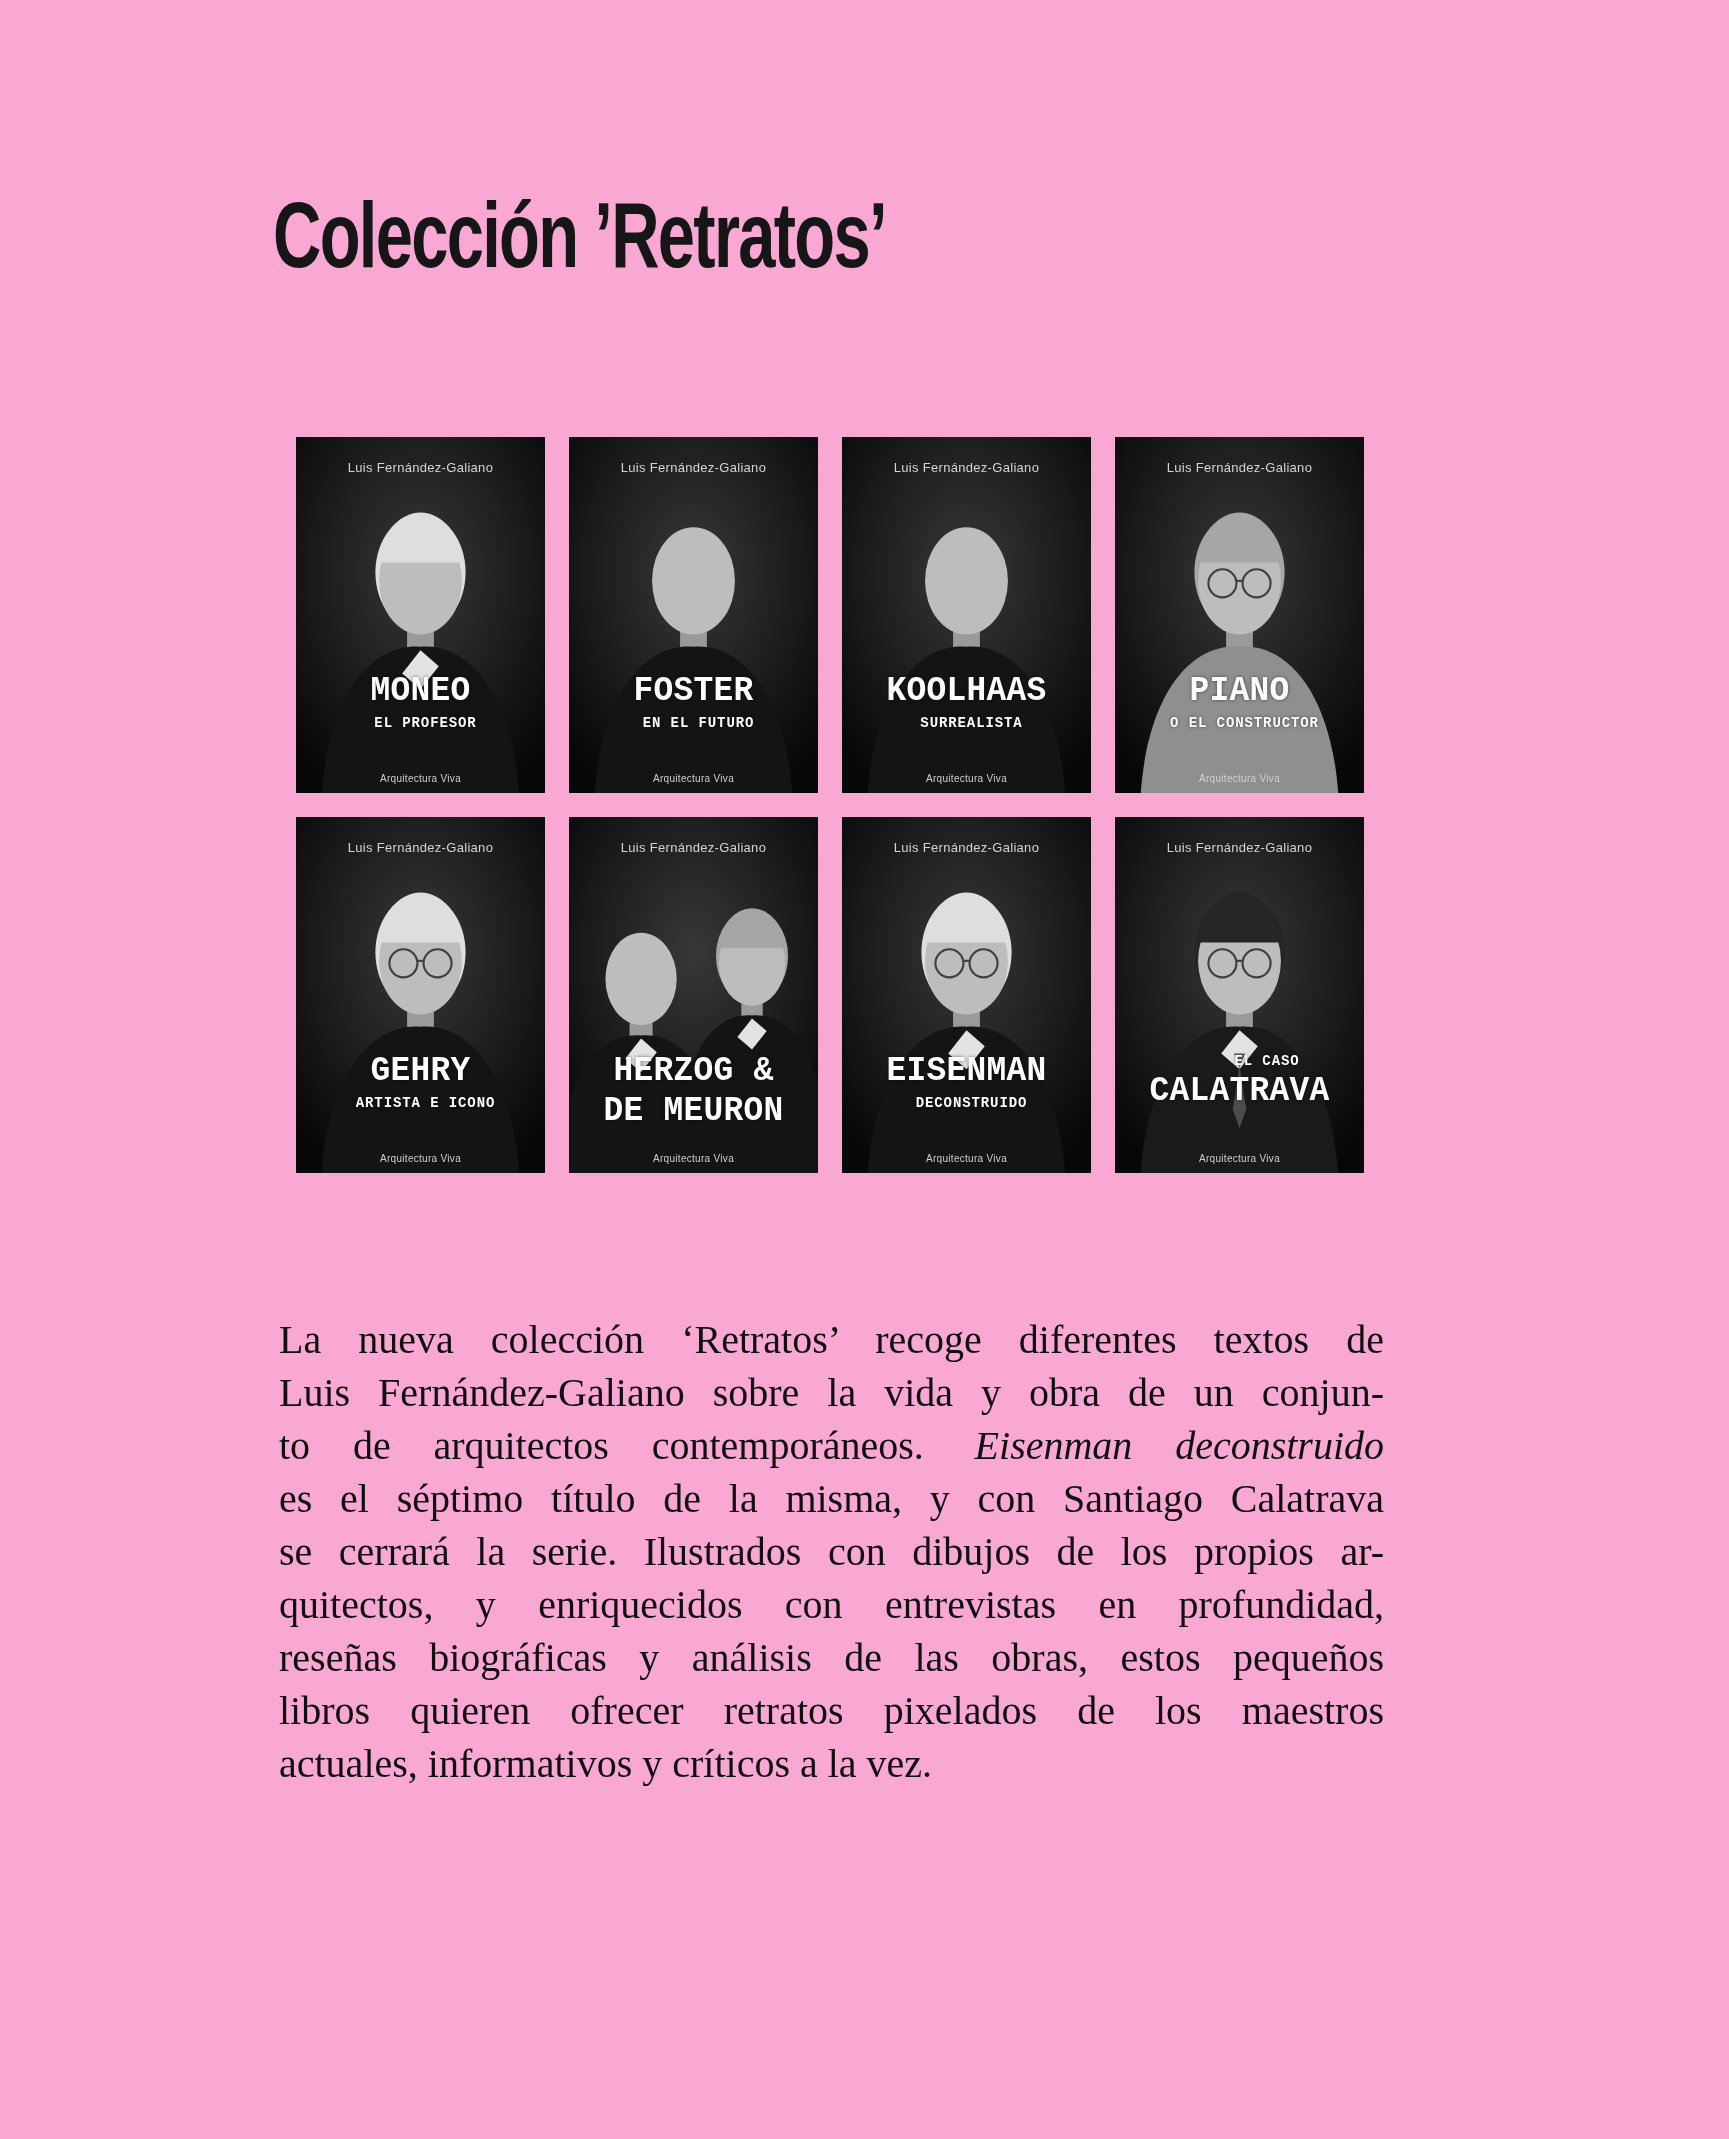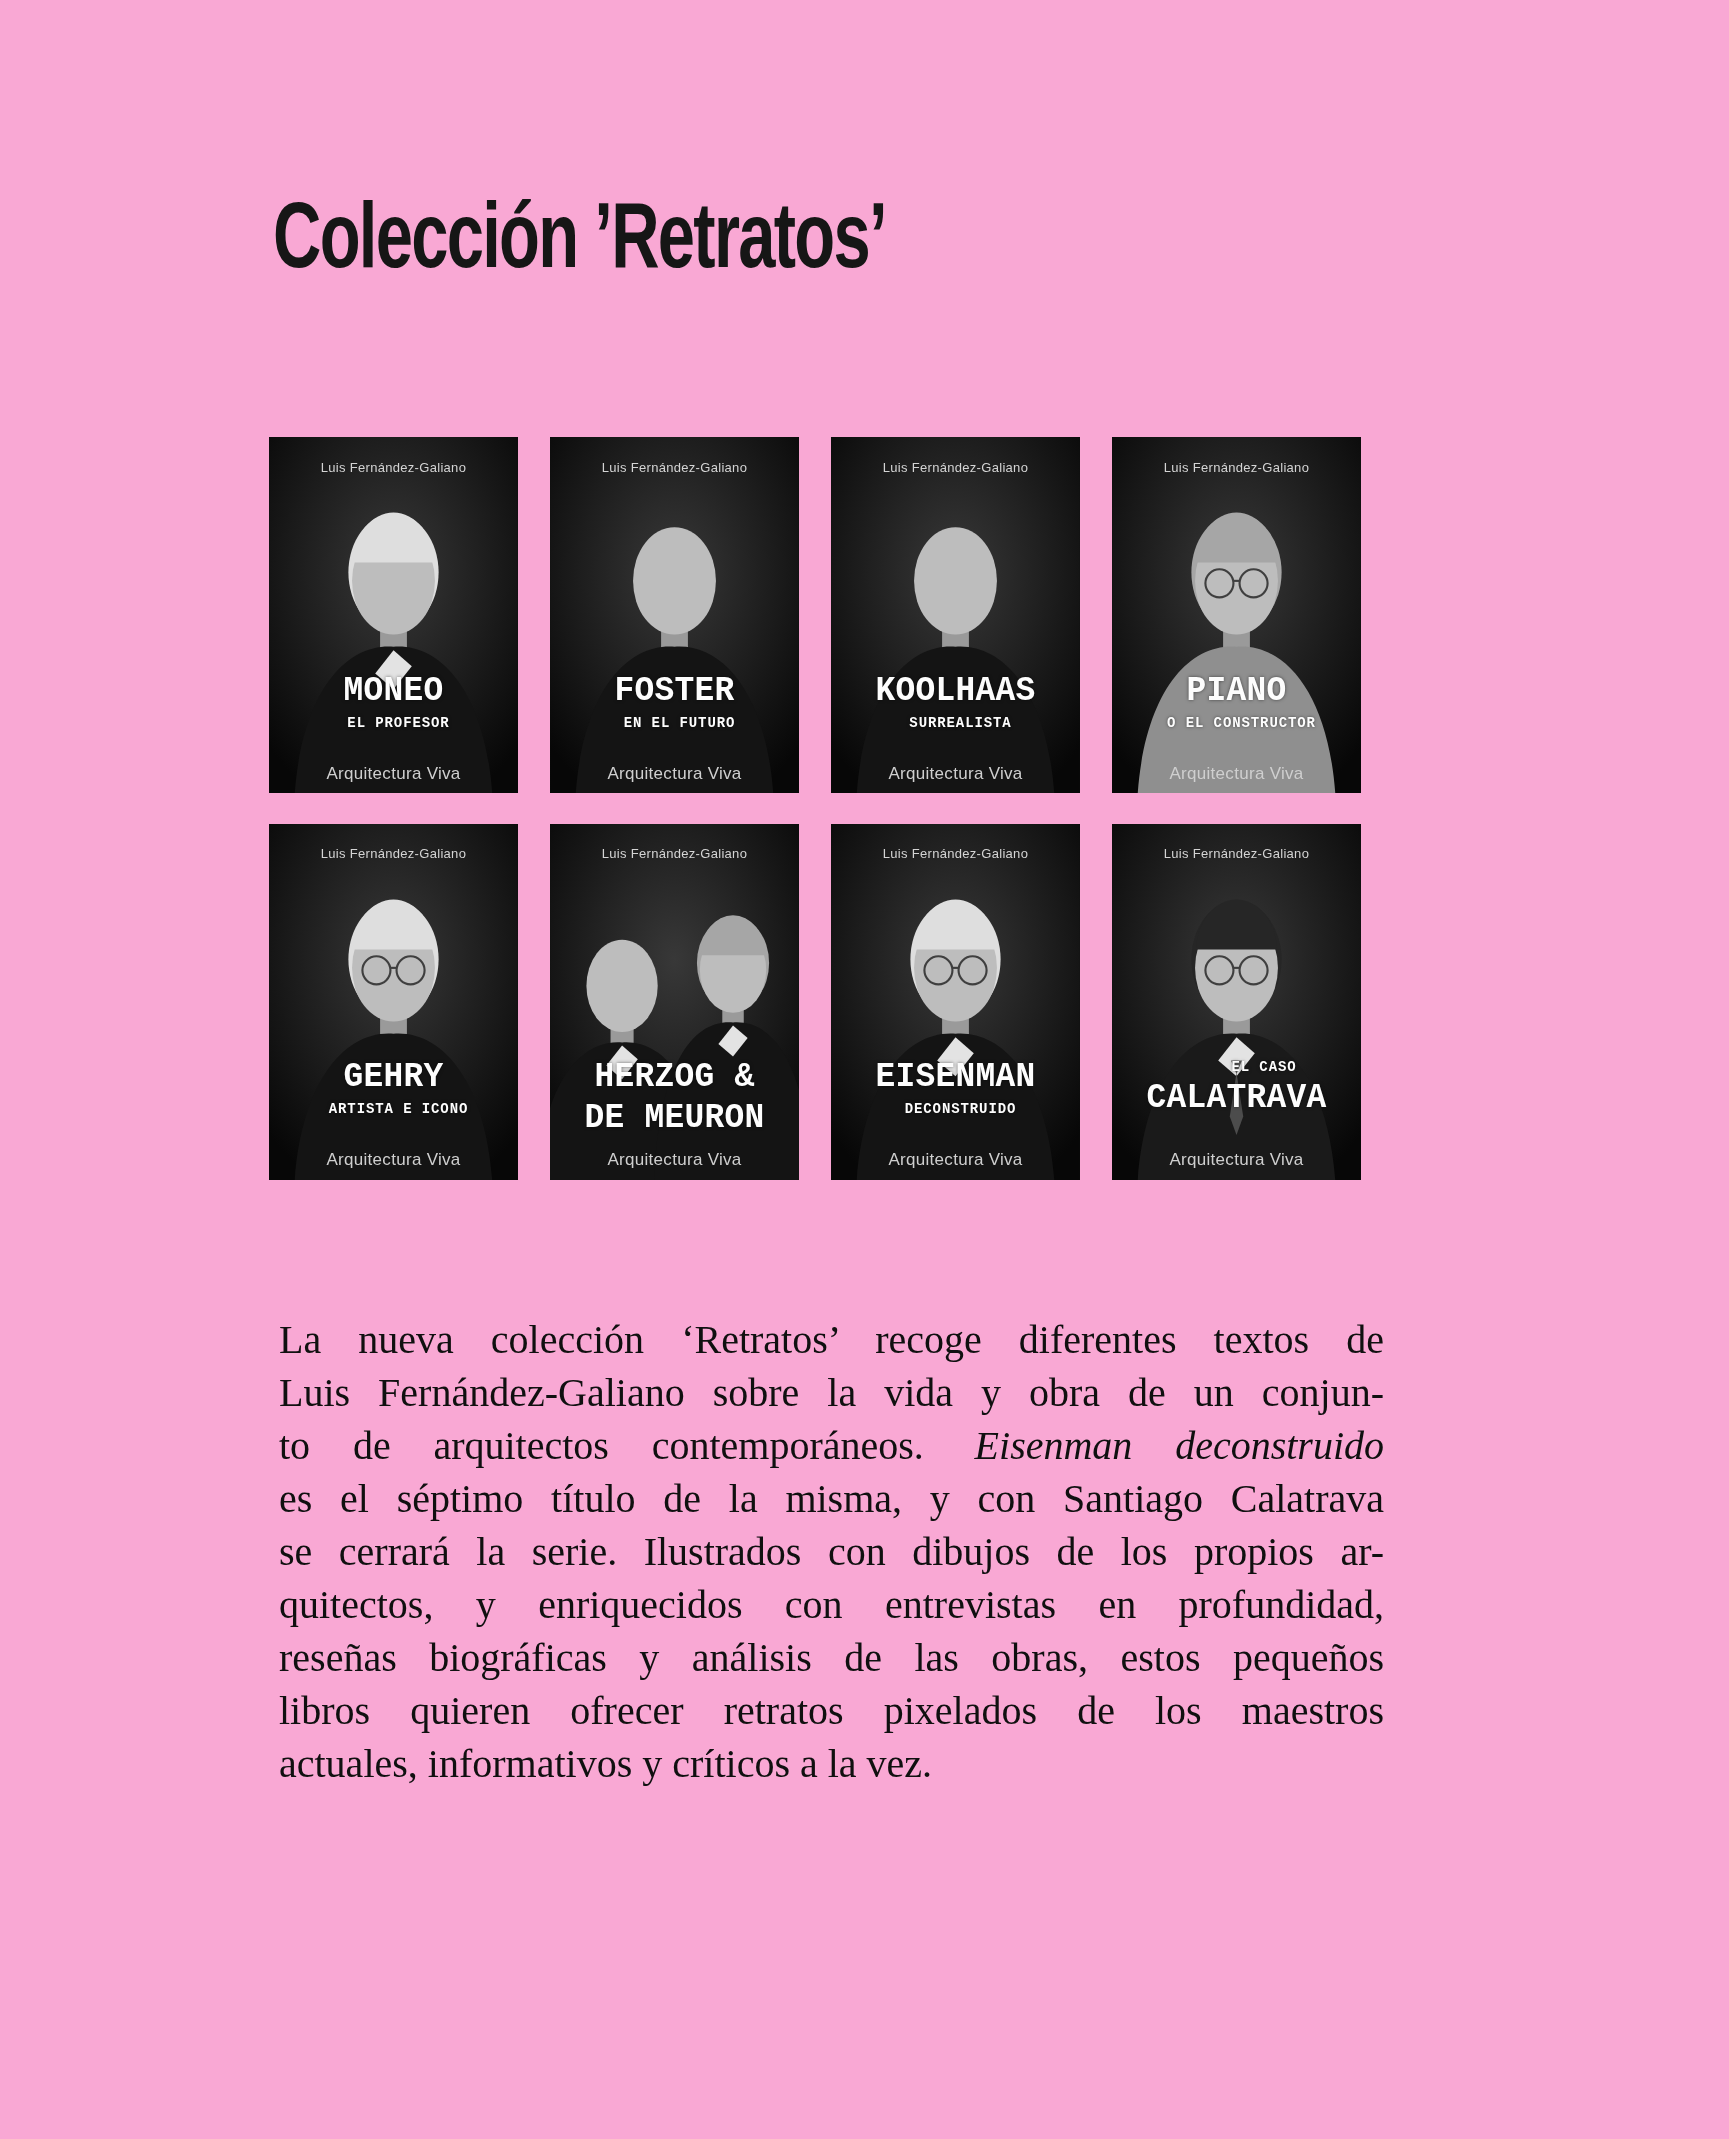--- a/index.html
+++ b/index.html
@@ -13,25 +13,25 @@
     position:absolute; left:273px; top:127px;
     font-family:"Liberation Sans", sans-serif;
     font-weight:700; font-size:93px; line-height:1;
     letter-spacing:-2.4px; color:#161616;
     transform:scaleX(0.72); transform-origin:0 0;
     white-space:nowrap;
   }
 
   
   #cover-grid {
-    position:absolute; left:269px; top:437px;
+    position:absolute; left:296px; top:437px;
     display:grid;
     grid-template-columns:repeat(4, 249px);
     grid-template-rows:356px 357px;
-    column-gap:32px; row-gap:30.5px;
+    column-gap:32px; row-gap:30.5px;gap:24px;
   }
   .cover {
     position:relative; margin:0; width:249px; height:356px;
     background:#0c0c0c; overflow:hidden;
   }
   .portrait { position:absolute; left:0; top:0; width:100%; height:100%; }
   .c-author {
     position:absolute; top:22.6px; left:0; width:100%; text-align:center;
     font-size:13px; font-weight:400; letter-spacing:0.3px; color:#d4d4d4;
   }
@@ -45,21 +45,21 @@
     text-shadow:0 0 3.7px rgba(0,0,0,0.55);
   }
   .t-sub {
     font-size:14px; font-weight:600; letter-spacing:0.9px; line-height:1.1;
     margin-top:6.1px; text-shadow:0 0 3.1px rgba(0,0,0,0.55);padding-left:10px;
   }
   .t-sub.before { margin-top:0; margin-bottom:4.9px;margin-left:45px; }
   .t-big.second { margin-top:4.9px; }
   .c-pub {
     position:absolute; bottom:9.2px; left:0; width:100%; text-align:center;
-    font-size:17px; font-weight:400; letter-spacing:0.3px; color:#cfcfcf;
+    font-size:10px; font-weight:400; letter-spacing:0.3px; color:#cfcfcf;
   }
 
   
   #body-paragraph {
     position:absolute; left:279px; top:1313px; width:1105px;
     font-family:"Liberation Serif", serif;
     font-size:40px; line-height:53px; color:#101010;
   }
   .pline { text-align:justify; text-align-last:justify; white-space:nowrap; }
   .pline.wrap { white-space:normal; }

